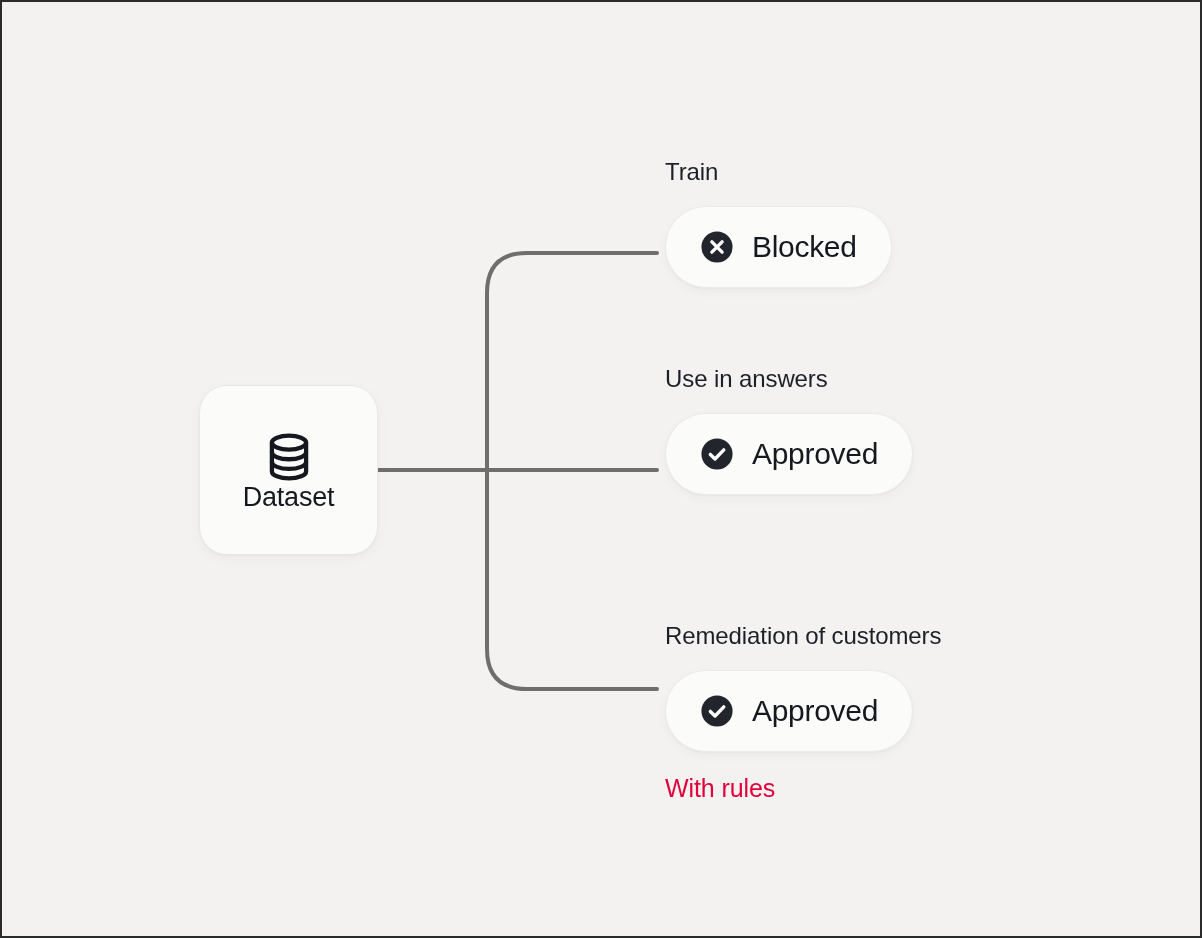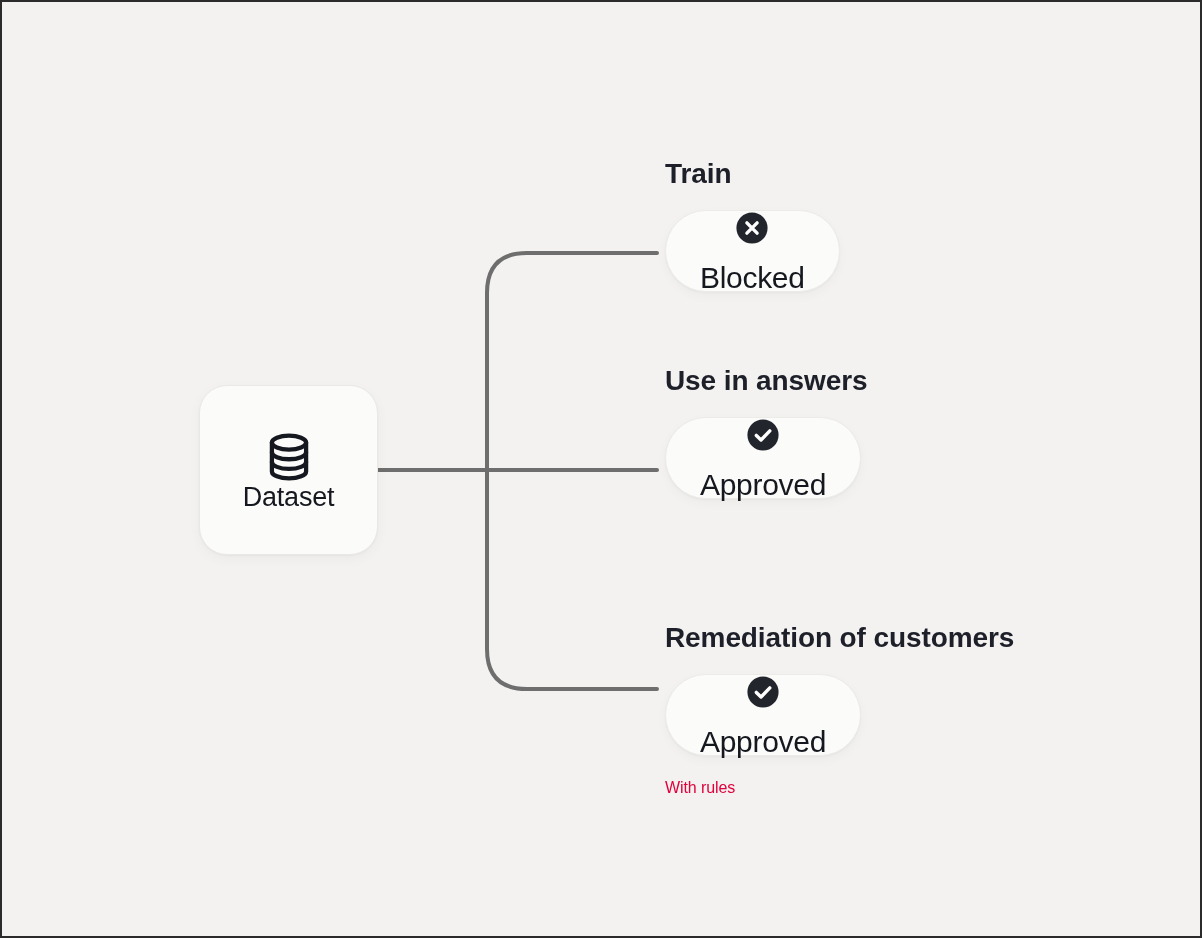--- a/index.html
+++ b/index.html
@@ -61,57 +61,55 @@
     color: #16181F;
     font-weight: 400;
   }
 
   
   .branch {
     position: absolute;
     left: 663px;
   }
   .branch-title {
-    font-size: 28px;
+    font-size: 24px;
     line-height: 1;
     color: #1D2029;
     letter-spacing: -0.1px;
     white-space: nowrap;
     margin: 0 0 22px 0;
-    font-weight: bold;
   }
 
   .pill {
     display: inline-flex;
     align-items: center;
     gap: 18px;
     box-sizing: border-box;
     height: 82px;
     padding: 0 34px;
     background: #FBFBFA;
     border: 1px solid #EDEBE8;
     border-radius: 41px;
     box-shadow: 0 1px 2px rgba(0,0,0,0.035), 0 4px 12px rgba(0,0,0,0.03);
-    flex-direction: column;
   }
   .pill-icon {
     width: 34px;
     height: 34px;
     flex: 0 0 34px;
     display: block;
   }
   .pill-label {
     font-size: 30px;
     line-height: 1;
     letter-spacing: -0.3px;
     color: #16181F;
   }
 
   .branch-note {
-    font-size: 16px;
+    font-size: 25px;
     line-height: 1;
     letter-spacing: -0.1px;
     color: #E0003C;
     margin-top: 24px;
     white-space: nowrap;
   }
 
   
   .branch-train      { top: 158px; }
   .branch-answers    { top: 365px; }

